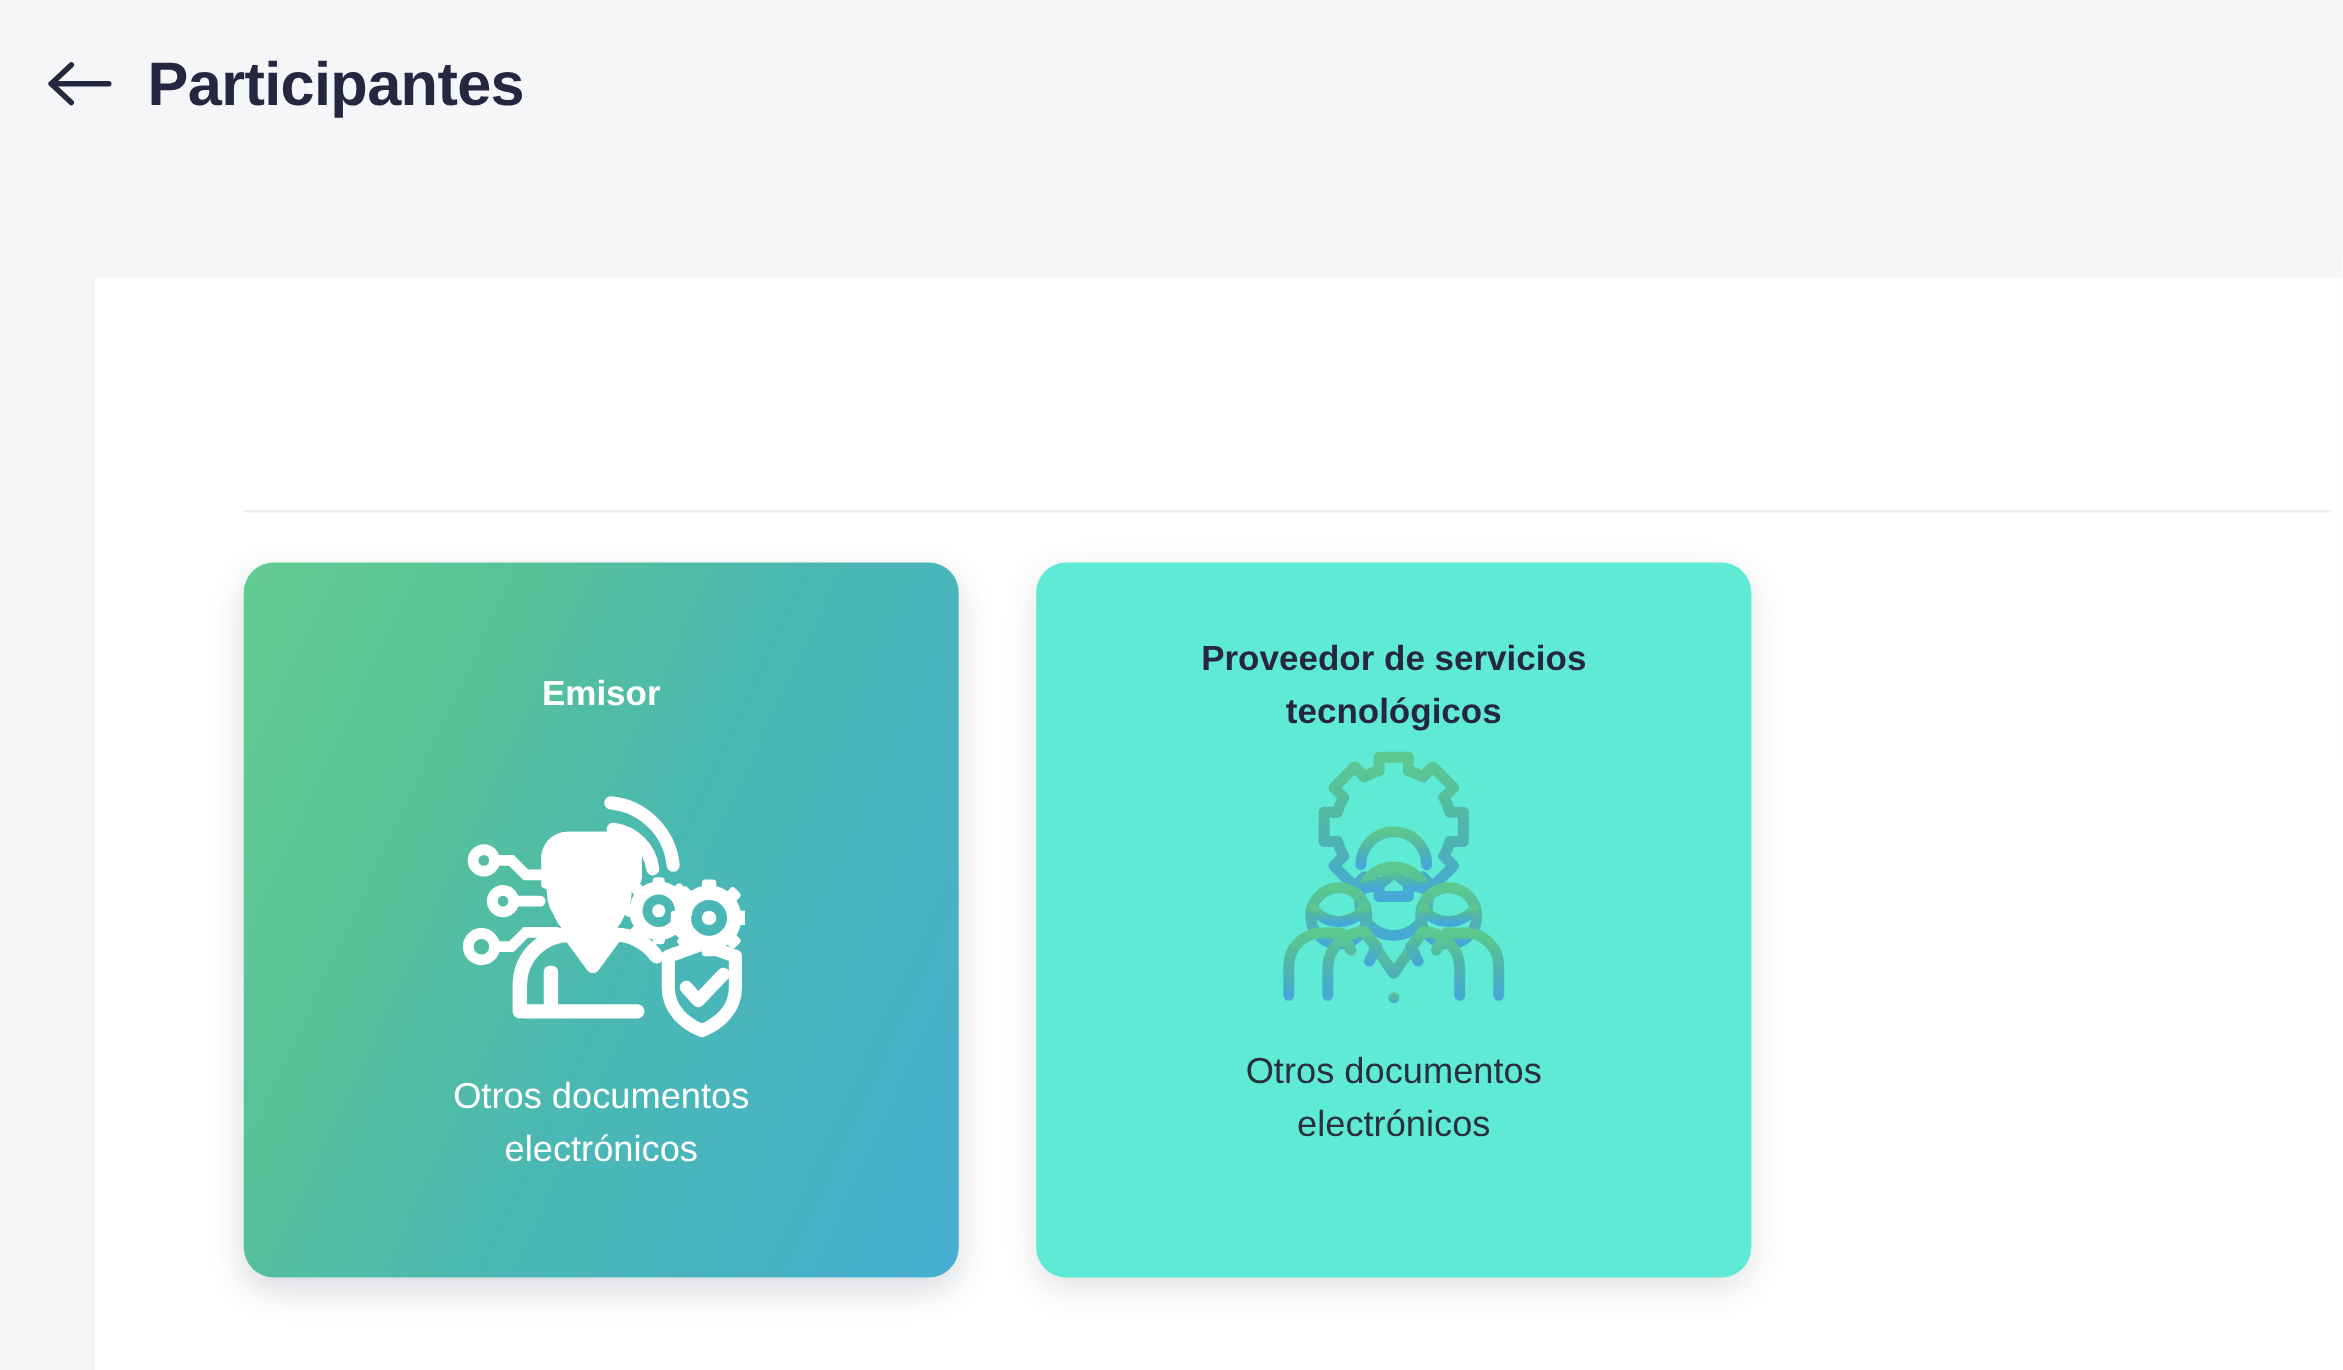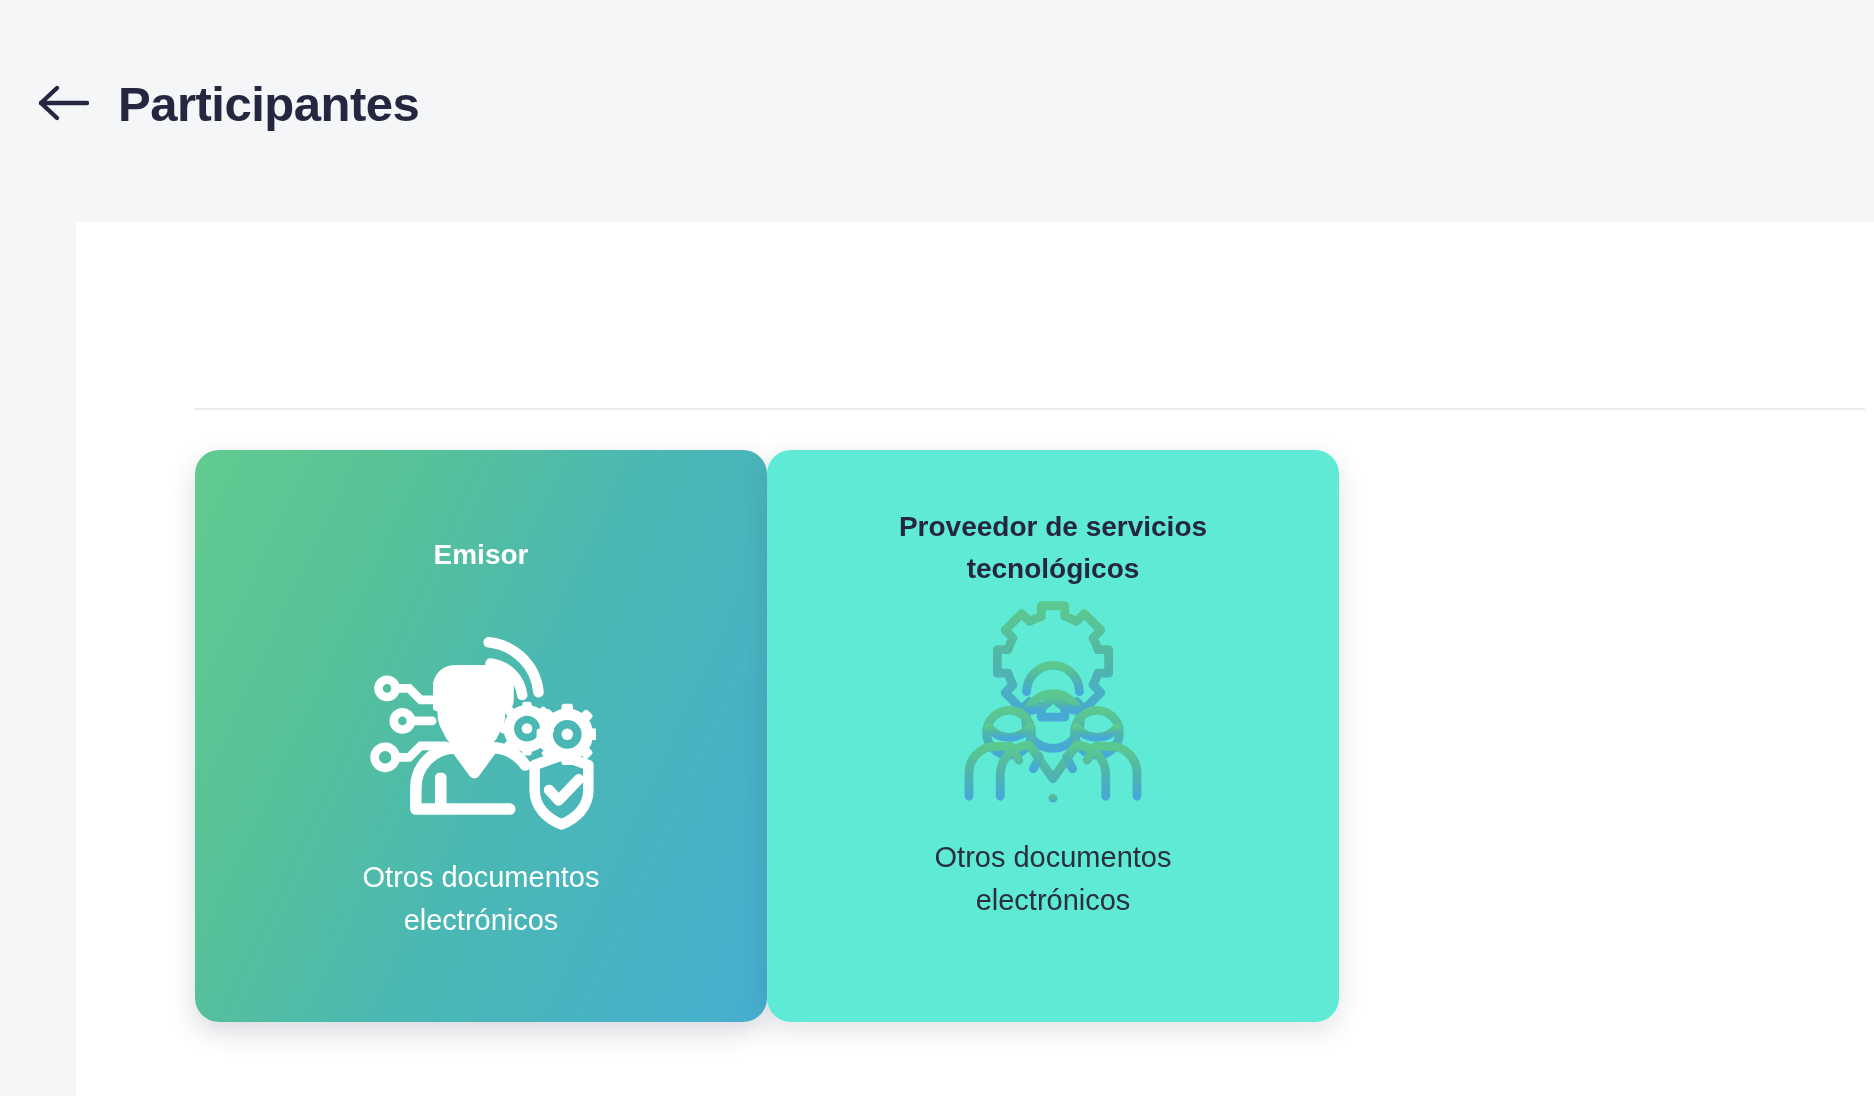--- a/index.html
+++ b/index.html
@@ -19,21 +19,21 @@
   
   .page-header {
     position: absolute;
     left: 0;
     top: 0;
     width: 1844px;
     height: 222px;
     display: flex;
     align-items: flex-start;
     padding-left: 34px;
-    padding-top: 64px;
+    padding-top: 28px;
   }
 
   .back-arrow {
     width: 62px;
     height: 62px;
     display: flex;
     align-items: center;
     justify-content: center;
     cursor: pointer;
     flex: 0 0 auto;
@@ -81,20 +81,21 @@
     height: 2px;
     background: #ececef;
   }
 
   
   .cards-row {
     position: absolute;
     left: 119px;
     top: 228px;
     display: flex;
+    gap: 62px;
   }
 
   .card {
     width: 572px;
     height: 572px;
     border-radius: 24px;
     display: flex;
     flex-direction: column;
     align-items: center;
     cursor: pointer;

